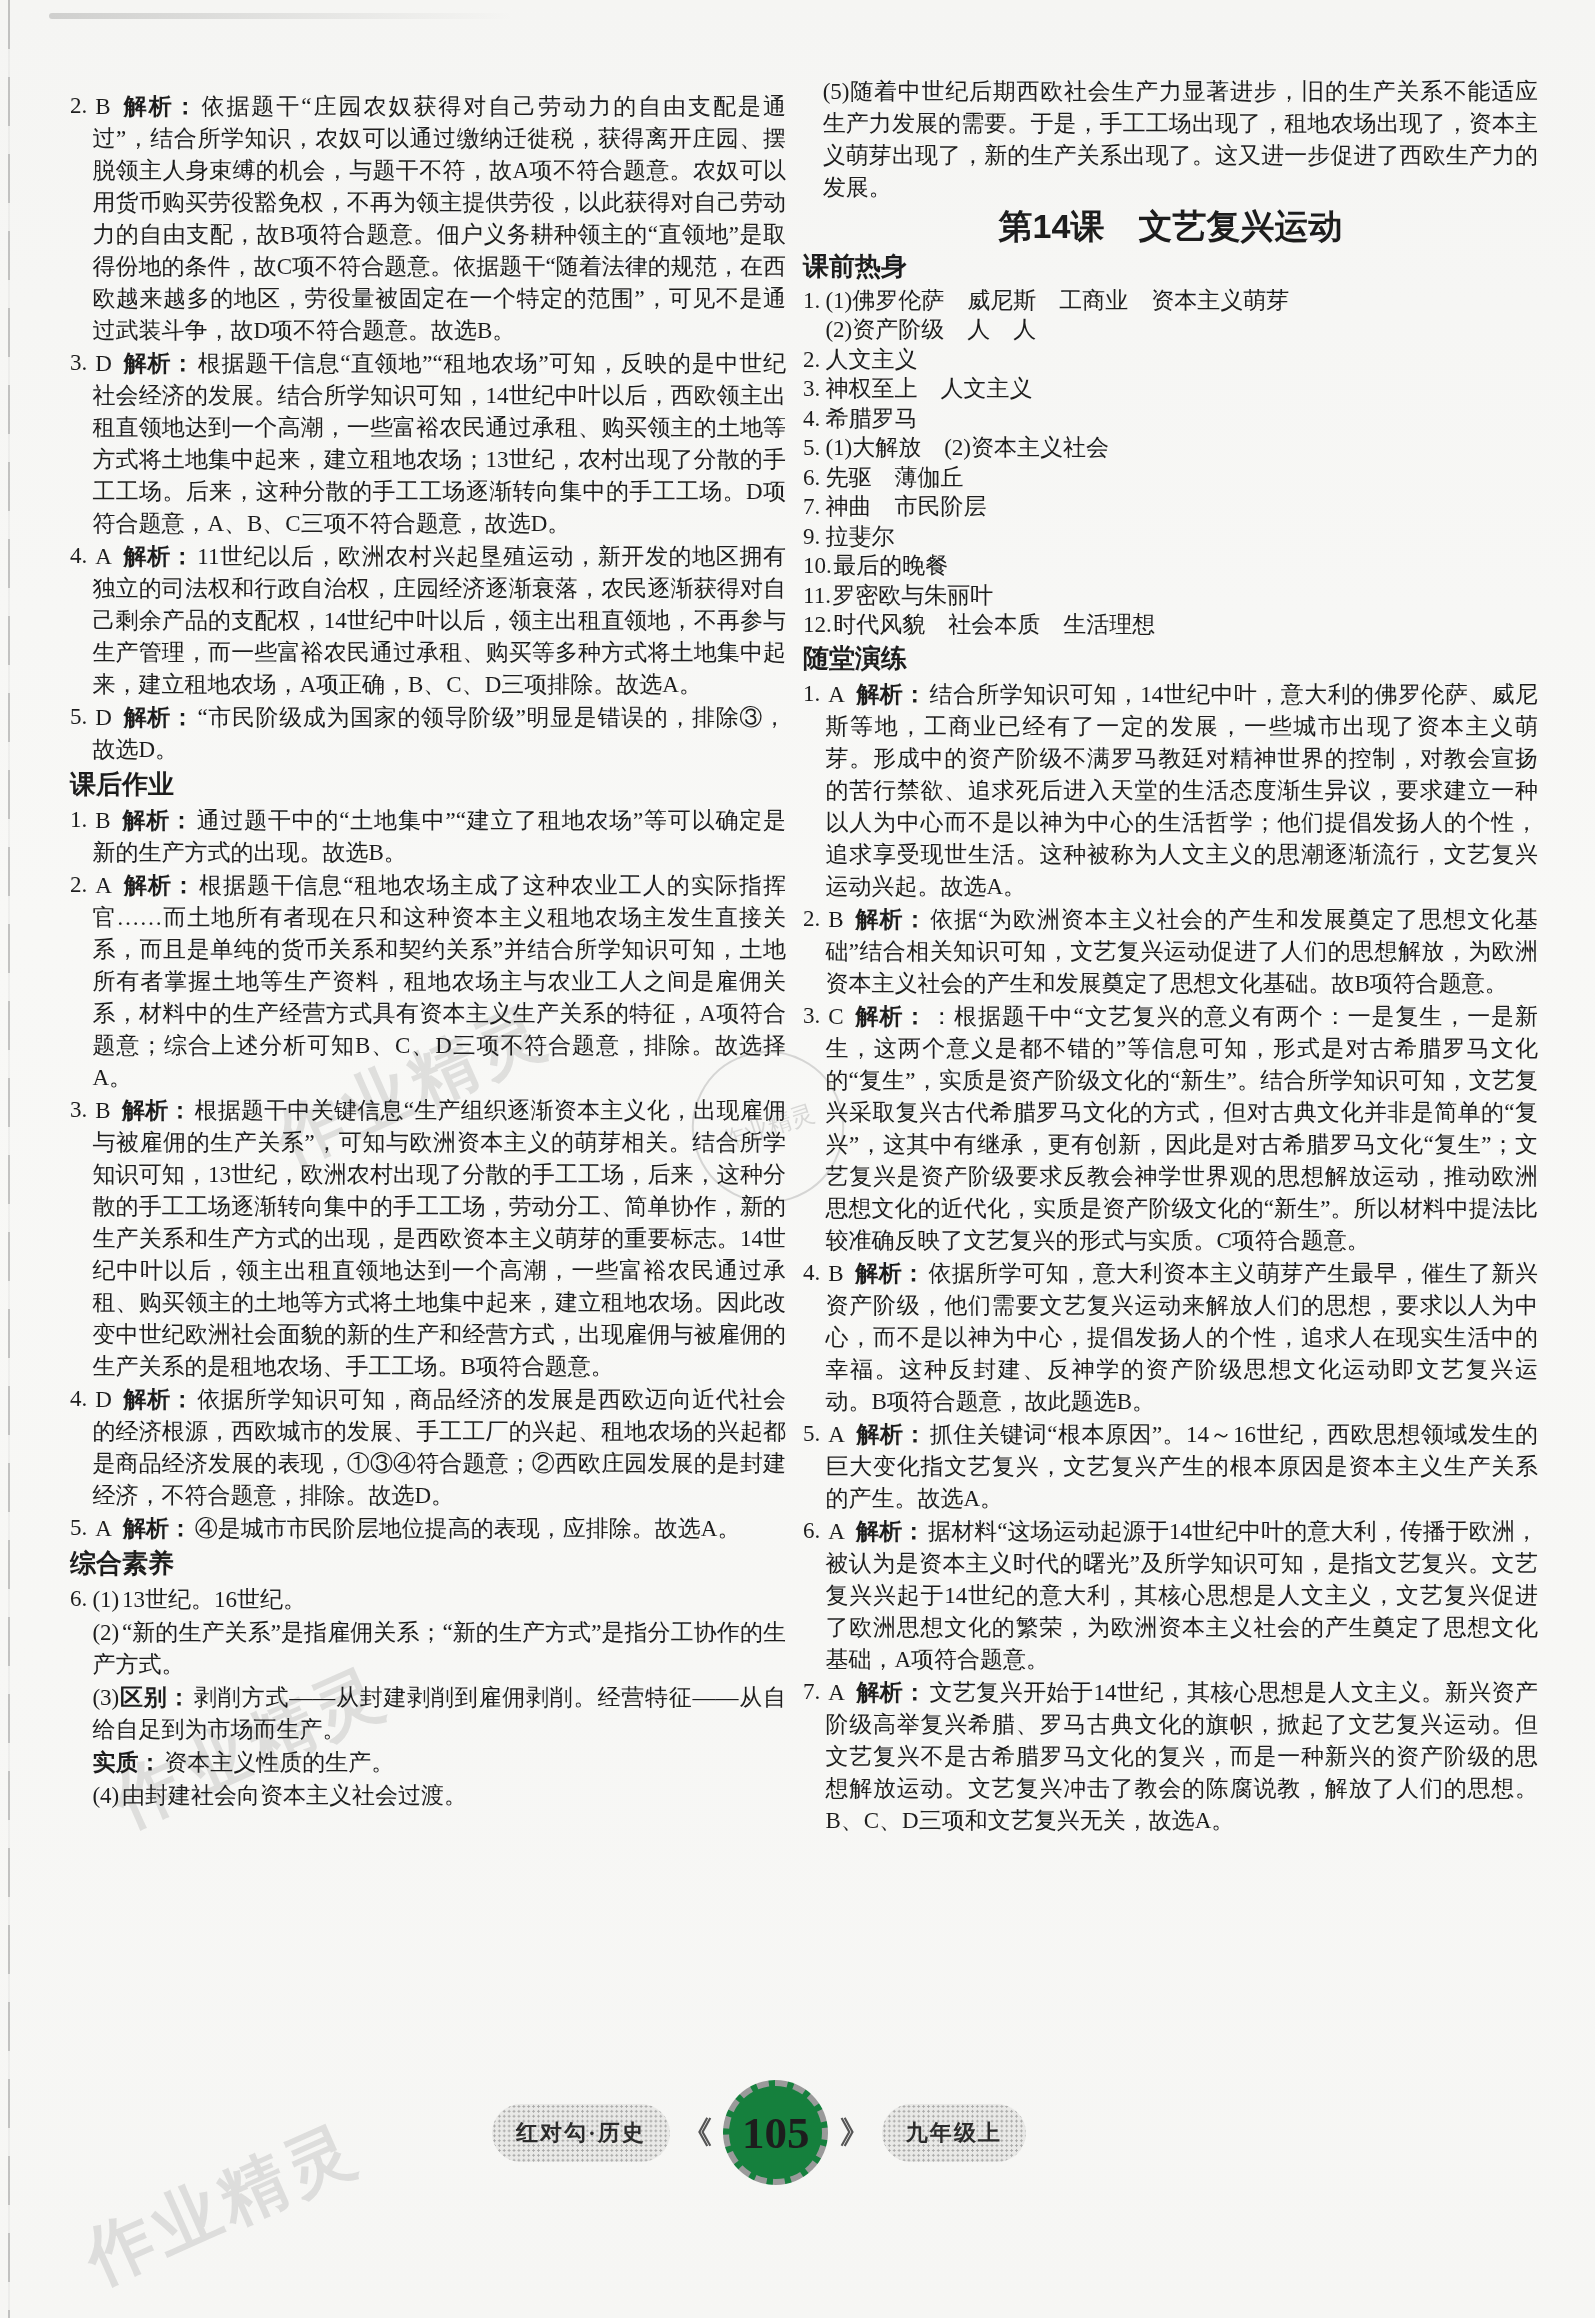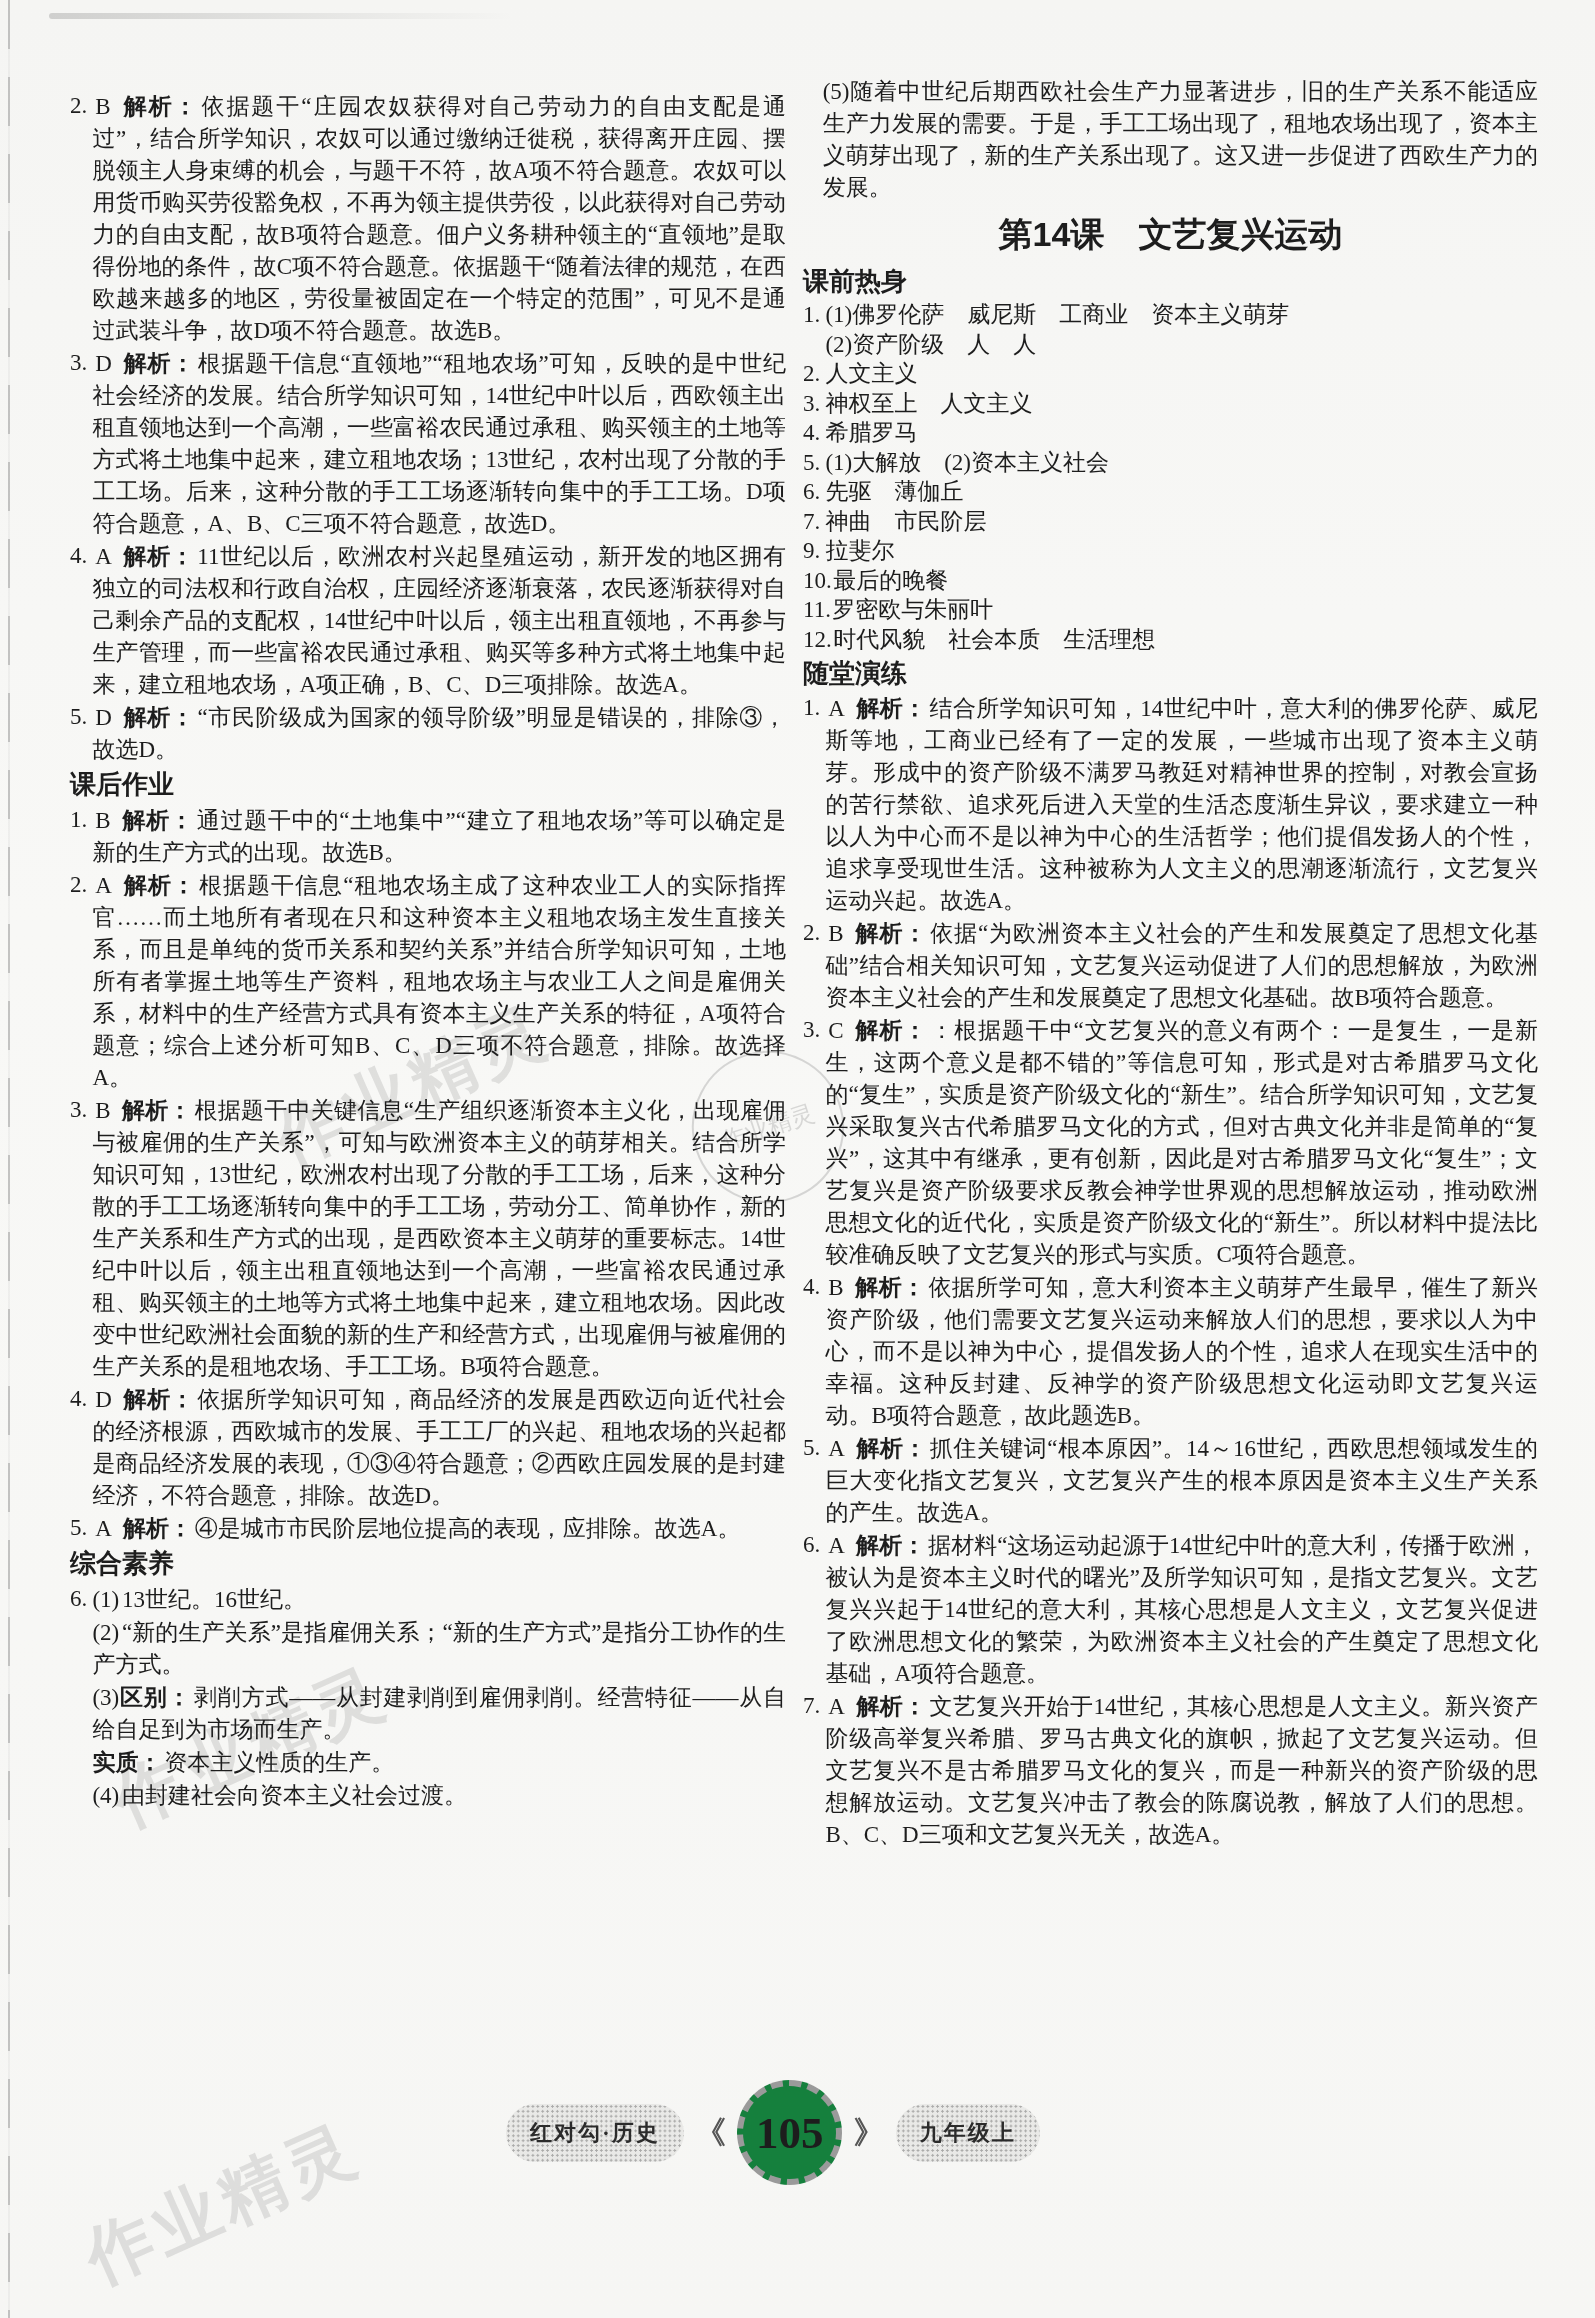--- a/index.html
+++ b/index.html
@@ -33,29 +33,29 @@
   .jx{
     font-family:"Liberation Sans","DejaVu Sans",sans-serif;
     font-weight:700;margin-right:2.8px;
   }
   .sec{
     font-family:"Liberation Sans","DejaVu Sans",sans-serif;
     font-weight:700;font-size:26px;line-height:35px;margin:1.4px 0 1.4px 0;
   }
   .lesson-title{
     font-family:"Liberation Sans","DejaVu Sans",sans-serif;
-    font-weight:700;font-size:34px;line-height:44px;text-align:center;margin:8px;
+    font-weight:700;font-size:34px;line-height:44px;text-align:center;margin:0;
   }
   .cont{margin:0;padding-left:19.7px;font-size:23px;line-height:32px;text-align:justify;}
   .para,.line{display:block;text-align:justify;}
   #warmup .body,#warmup .num{line-height:29.5px;}
 
   .footer{
     position:absolute;left:492px;top:2080px;width:562px;z-index:3;
-    display:flex;align-items:center;justify-content:center;gap:11.2px;
+    display:flex;align-items:center;justify-content:flex-start;gap:11.2px;
   }
   .pill{
     background-color:#e9e9e7;
     background-image:radial-gradient(rgba(120,120,120,.55) 1.1px, transparent 1.2px);
     background-size:4.9px 4.9px;
     border-radius:42px;padding:14px 24px;
     font-weight:700;font-size:22px;color:#2b2b2b;letter-spacing:2.1px;
     font-family:"Liberation Serif","DejaVu Serif",serif;
   }
   .gmk{font-size:31px;color:#555;font-weight:700;}

